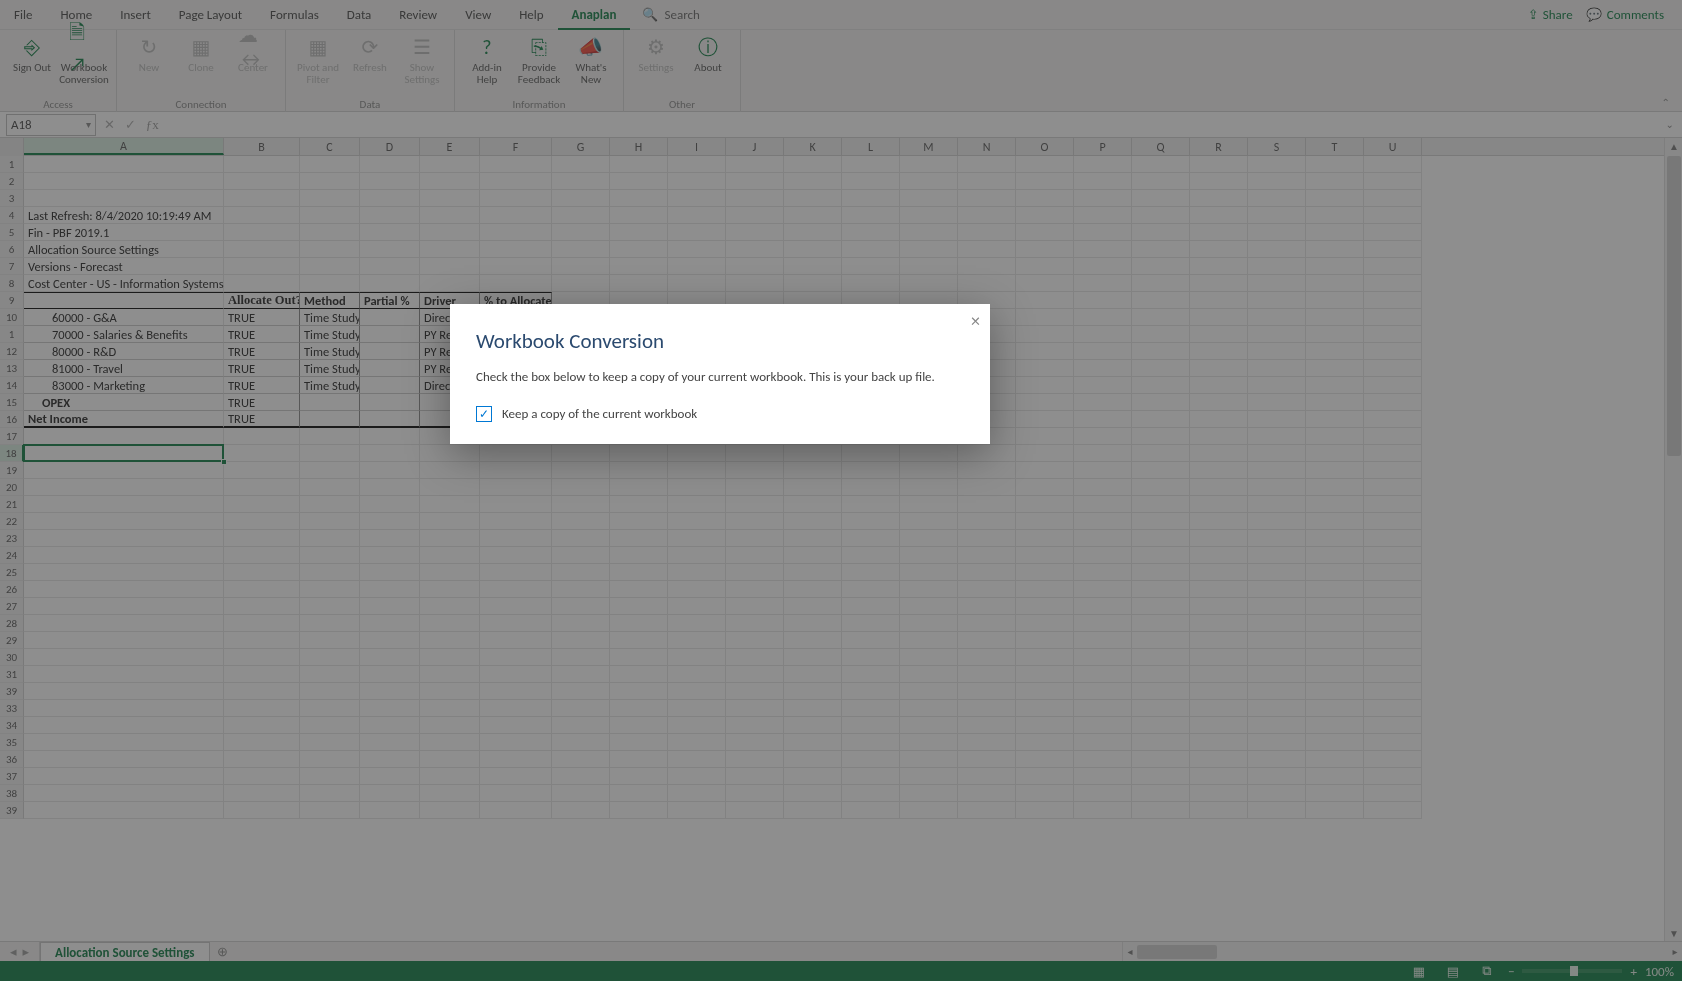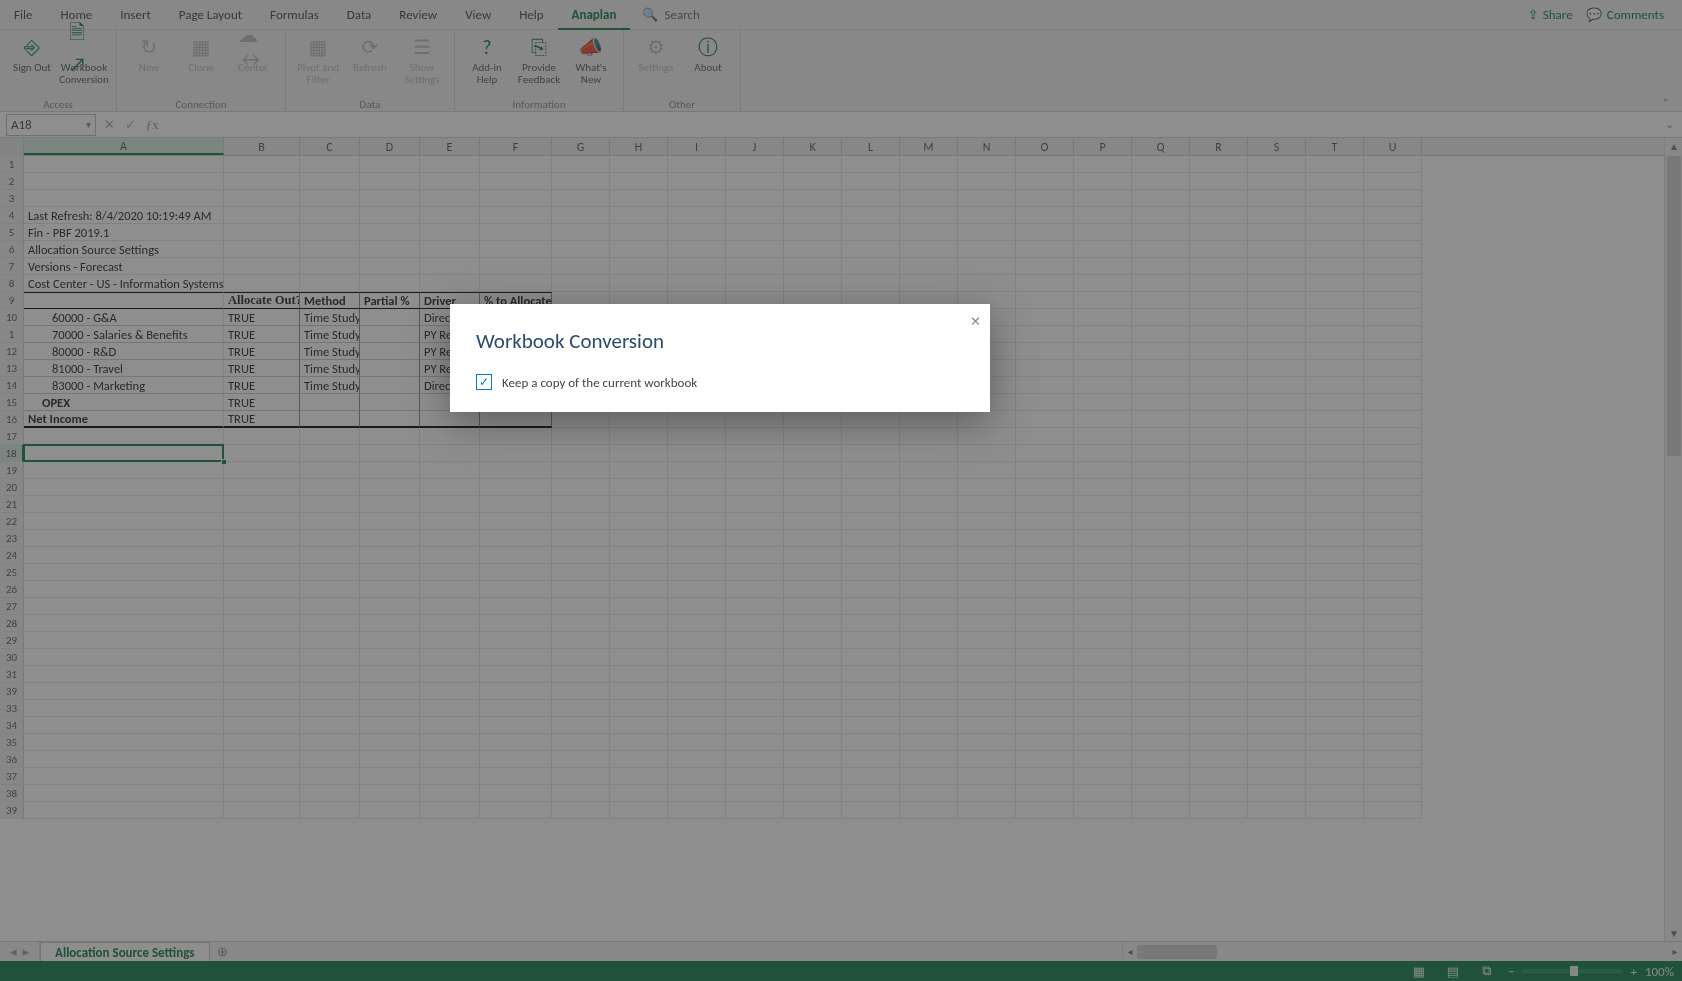--- a/index.html
+++ b/index.html
@@ -1227,19 +1227,20 @@
     <span class="zm">+</span>
     <span>100%</span>
   </div>
 </div>
 
 <div class="overlay">
   <div class="dialog">
     <div class="close">×</div>
     <div class="title">Workbook Conversion</div>
     <div class="body">
+      <p>Check the box below to keep a copy of your current workbook. This is your back up file.</p>
     </div>
     <label class="check-row">
       <span class="chk">✓</span>
       <span>Keep a copy of the current workbook</span>
     </label>
   </div>
 </div>
 
 </body></html>

